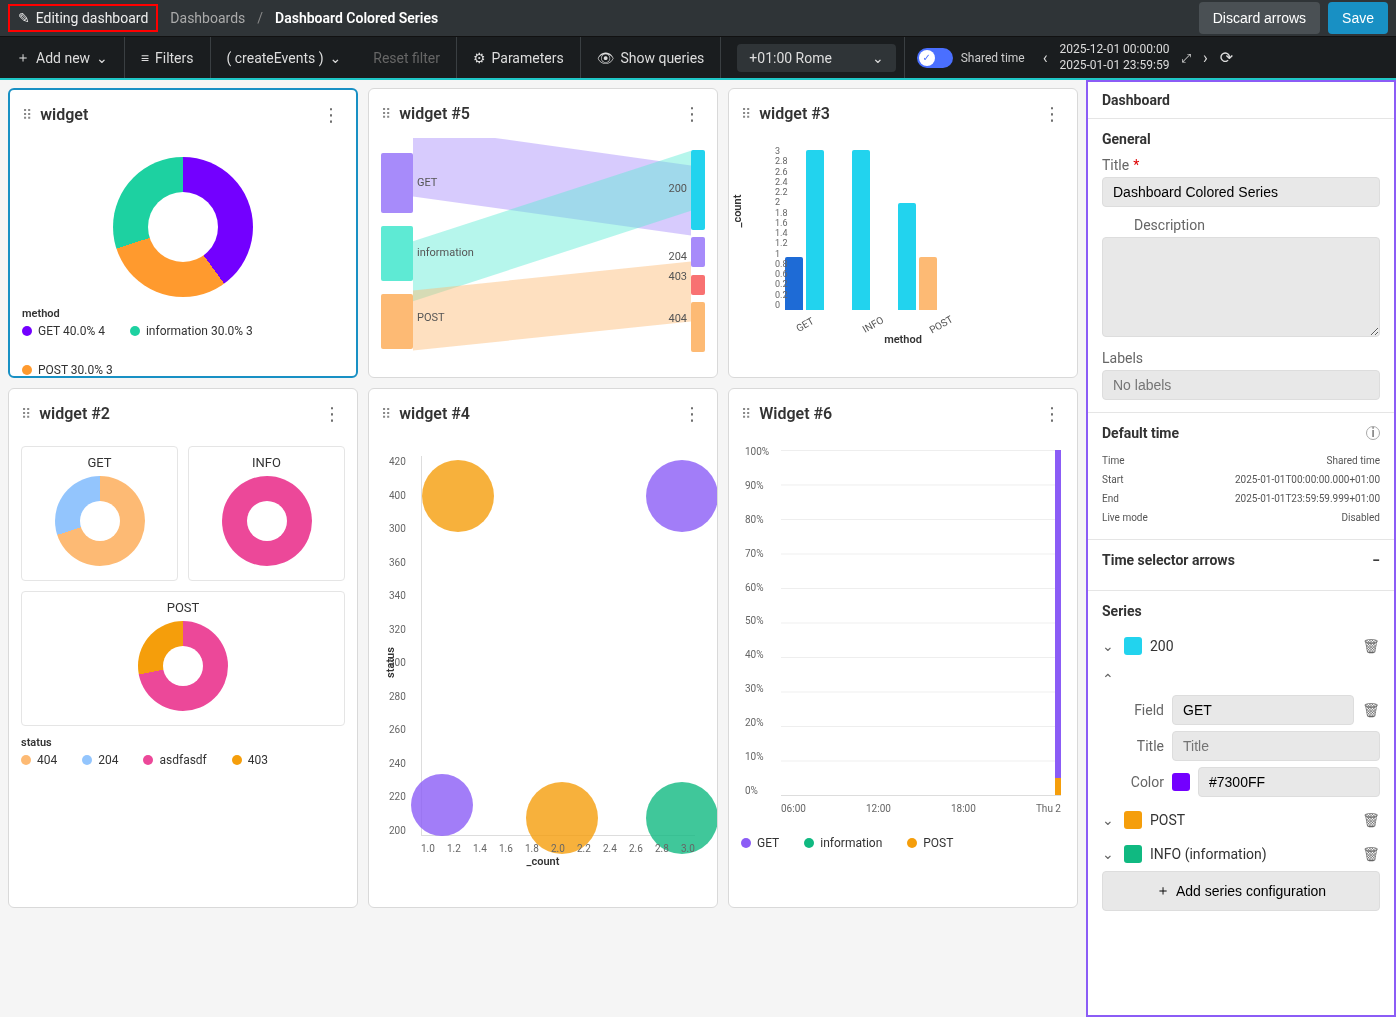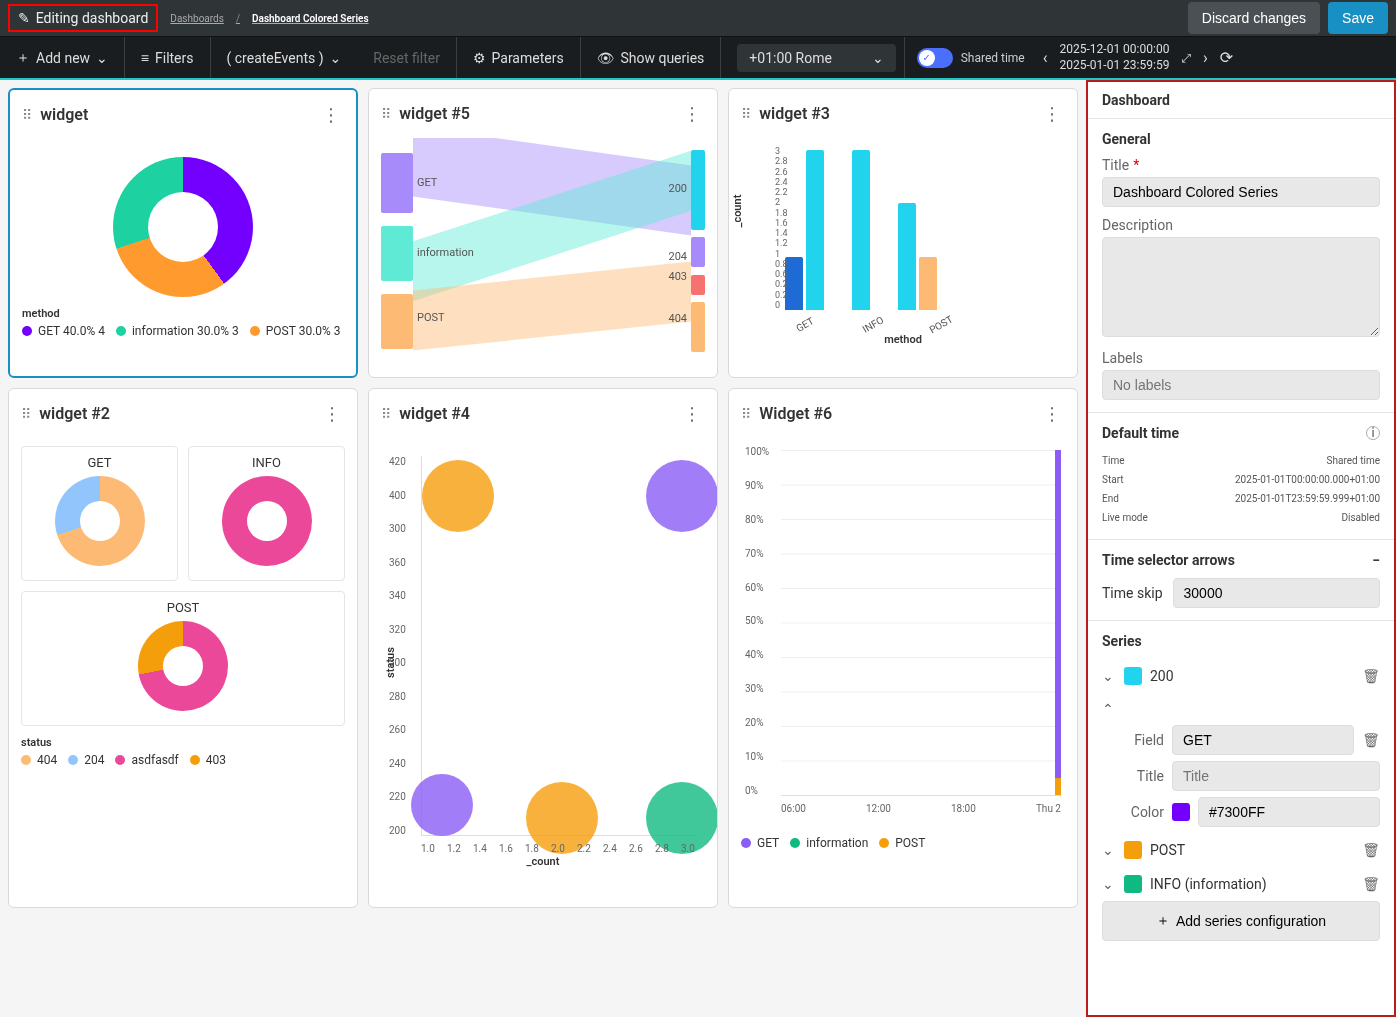--- a/index.html
+++ b/index.html
@@ -2,21 +2,21 @@
 <html><head>
 <meta charset="utf-8">
 <style>
 * { box-sizing: border-box; margin: 0; padding: 0; }
 body { font-family: -apple-system, BlinkMacSystemFont, "Segoe UI", Roboto, sans-serif; font-size: 13px; background: #f5f5f5; color: #333; width: 1396px; height: 1017px; overflow: hidden; }
 
 
 .topbar { background: #2f3437; height: 36px; display: flex; align-items: center; color: #fff; padding: 0 8px; border: 2px solid #ff0000; border-right: none; border-top: none; border-bottom: none; }
 .topbar-left { display: flex; align-items: center; gap: 12px; height: 100%; }
 .edit-badge { border: 2px solid #ff0000; padding: 4px 8px; display: flex; align-items: center; gap: 6px; color: #eee; font-size: 14px; }
-.breadcrumb { display: flex; align-items: flex-start; gap: 12px; color: #aaa; font-size: 10px; text-decoration: underline; }
+.breadcrumb { display: flex; align-items: flex-start; gap: 12px; color: #aaa; font-size: 14px; }
 .breadcrumb .sep { color: #888; }
 .breadcrumb .current { color: #fff; font-weight: 600; }
 .topbar-right { margin-left: auto; display: flex; gap: 8px; align-items: center; }
 .btn-dark { background: #4a5054; color: #fff; border: none; padding: 8px 14px; border-radius: 4px; font-size: 14px; cursor: pointer; }
 .btn-primary { background: #1890c4; color: #fff; border: none; padding: 8px 14px; border-radius: 4px; font-size: 14px; cursor: pointer; }
 
 
 .toolbar { background: #1a1d1f; height: 44px; display: flex; align-items: center; color: #ddd; border-top: 1px solid #111; border-bottom: 2px solid #1fc7c7; }
 .toolbar-item { padding: 0 16px; display: flex; align-items: center; gap: 6px; height: 100%; border-right: 1px solid #3a3f42; font-size: 14px; cursor: pointer; }
 .toolbar-item.disabled { color: #666; }
@@ -34,21 +34,21 @@
 .canvas { flex: 1; padding: 8px; display: grid; grid-template-columns: repeat(3, 1fr); grid-template-rows: 290px 520px; gap: 10px; overflow: auto; }
 .widget { background: #fff; border: 1px solid #d9d9d9; border-radius: 6px; display: flex; flex-direction: column; position: relative; }
 .widget.selected { border: 2px solid #1890c4; }
 .widget-header { display: flex; align-items: center; padding: 10px 12px; gap: 8px; }
 .grip { color: #888; font-size: 14px; cursor: grab; }
 .widget-title { font-weight: 600; font-size: 16px; }
 .widget-menu { margin-left: auto; color: #666; cursor: pointer; padding: 4px; font-size: 18px; }
 .widget-body { flex: 1; padding: 8px 12px 12px; overflow: hidden; position: relative; }
 
 
-.sidebar { width: 310px; background: #fff; border-left: 1px solid #ddd; border: 2px solid #b91c1c; overflow-y: auto; font-size: 14px; }
+.sidebar { width: 310px; background: #fff; border-left: 1px solid #ddd; border: 2px solid #8b5cf6; overflow-y: auto; font-size: 14px; }
 .sidebar-header { padding: 10px 14px; font-weight: 700; border-bottom: 1px solid #e5e5e5; }
 .sidebar-section { border-bottom: 1px solid #e5e5e5; padding: 12px 14px; }
 .section-title { font-weight: 700; margin-bottom: 10px; display: flex; justify-content: space-between; align-items: center; }
 .field-label { color: #666; font-size: 14px; margin-bottom: 4px; display: flex; align-items: center; gap: 4px; }
 .required { color: #d00; }
 .input-box { background: #e8e8e8; border: 1px solid #ddd; border-radius: 4px; padding: 6px 10px; width: 100%; font-size: 14px; }
 textarea.input-box { height: 100px; resize: vertical; }
 .kv-row { display: flex; justify-content: space-between; padding: 4px 0; color: #555; font-size: 10px; }
 .series-item { display: flex; align-items: center; gap: 8px; padding: 8px 0; }
 .chev { color: #666; cursor: pointer; width: 14px; }
@@ -56,21 +56,21 @@
 .trash { margin-left: auto; color: #666; cursor: pointer; }
 .series-detail { padding-left: 22px; }
 .series-detail-row { display: flex; align-items: center; gap: 8px; margin-bottom: 6px; }
 .series-detail-row .lbl { width: 40px; text-align: right; color: #666; }
 .series-detail-row .input-box { flex: 1; }
 .add-series-btn { background: #e8e8e8; border: 1px solid #ddd; border-radius: 4px; padding: 10px; text-align: center; width: 100%; cursor: pointer; display: flex; align-items: center; justify-content: center; gap: 6px; font-size: 14px; }
 
 
 .donut-main { width: 140px; height: 140px; margin: 10px auto; border-radius: 50%; background: conic-gradient(#7300FF 0 40%, #ff9a2e 40% 70%, #1dd1a1 70% 100%); position: relative; }
 .donut-main::after { content: ""; position: absolute; inset: 35px; background: #fff; border-radius: 50%; }
-.legend-row { display: flex; flex-wrap: wrap; gap: 11px; font-size: 12px; }
+.legend-row { display: flex; flex-wrap: wrap; gap: 25px; font-size: 12px; }
 .legend-item { display: flex; align-items: center; gap: 6px; }
 .dot { width: 10px; height: 10px; border-radius: 50%; }
 
 .sankey-canvas { position: relative; height: 210px; }
 .sankey-left, .sankey-right { position: absolute; display: flex; flex-direction: column; justify-content: space-around; height: 100%; }
 .sankey-left { left: 0; width: 32px; }
 .sankey-right { right: 0; width: 14px; }
 .sankey-node { border-radius: 2px; }
 .sankey-label { position: absolute; font-size: 11px; color: #555; }
 .sankey-band { position: absolute; opacity: 0.45; }
@@ -113,21 +113,21 @@
       <span class="icon">✎</span>
       <span>Editing dashboard</span>
     </div>
     <div class="breadcrumb">
       <span>Dashboards</span>
       <span class="sep">/</span>
       <span class="current">Dashboard Colored Series</span>
     </div>
   </div>
   <div class="topbar-right">
-    <button class="btn-dark">Discard changes</button>
+    <button class="btn-dark">Discard arrows</button>
     <button class="btn-primary">Save</button>
   </div>
 </div>
 
 <div class="toolbar">
   <div class="toolbar-item">
     <span class="icon">＋</span>
     <span>Add new</span>
     <span class="icon">⌄</span>
   </div>
@@ -430,21 +430,21 @@
   <div class="sidebar">
     <div class="sidebar-header">Dashboard</div>
 
     <div class="sidebar-section">
       <div class="section-title">General</div>
       <div class="field-label">
           <span>Title</span>
           <span class="required">*</span>
         </div>
       <input class="input-box" value="Dashboard Colored Series" style="">
-      <div class="field-label" style="margin-top:10px;">Description</div>
+      <div class="field-label" style="margin-top:10px;margin-left:32px;">Description</div>
       <textarea class="input-box" style=""></textarea>
       <div class="field-label" style="margin-top:10px;">Labels</div>
       <input class="input-box" placeholder="No labels" style="">
     </div>
 
     <div class="sidebar-section">
       <div class="section-title">
         <span>Default time</span>
         <span class="icon" style="font-size:12px;color:#888;border:1px solid #aaa;border-radius:50%;width:14px;height:14px;display:inline-flex;align-items:center;justify-content:center;">i</span>
       </div>
@@ -463,24 +463,20 @@
       <div class="kv-row">
           <span>Live mode</span>
           <span>Disabled</span>
         </div>
     </div>
 
     <div class="sidebar-section">
       <div class="section-title">
         <span>Time selector arrows</span>
         <span class="icon">−</span>
-      </div>
-      <div style="display:flex;align-items:center;gap:10px;">
-        <span>Time skip</span>
-        <input class="input-box" style="flex: 1 1 0%;" value="30000">
       </div>
     </div>
 
     <div class="sidebar-section" style="border-bottom:none;">
       <div class="section-title">Series</div>
 
       <div class="series-item">
         <span class="chev">⌄</span>
         <span class="color-swatch" style="background:#22d3ee"></span>
         <span>200</span>

